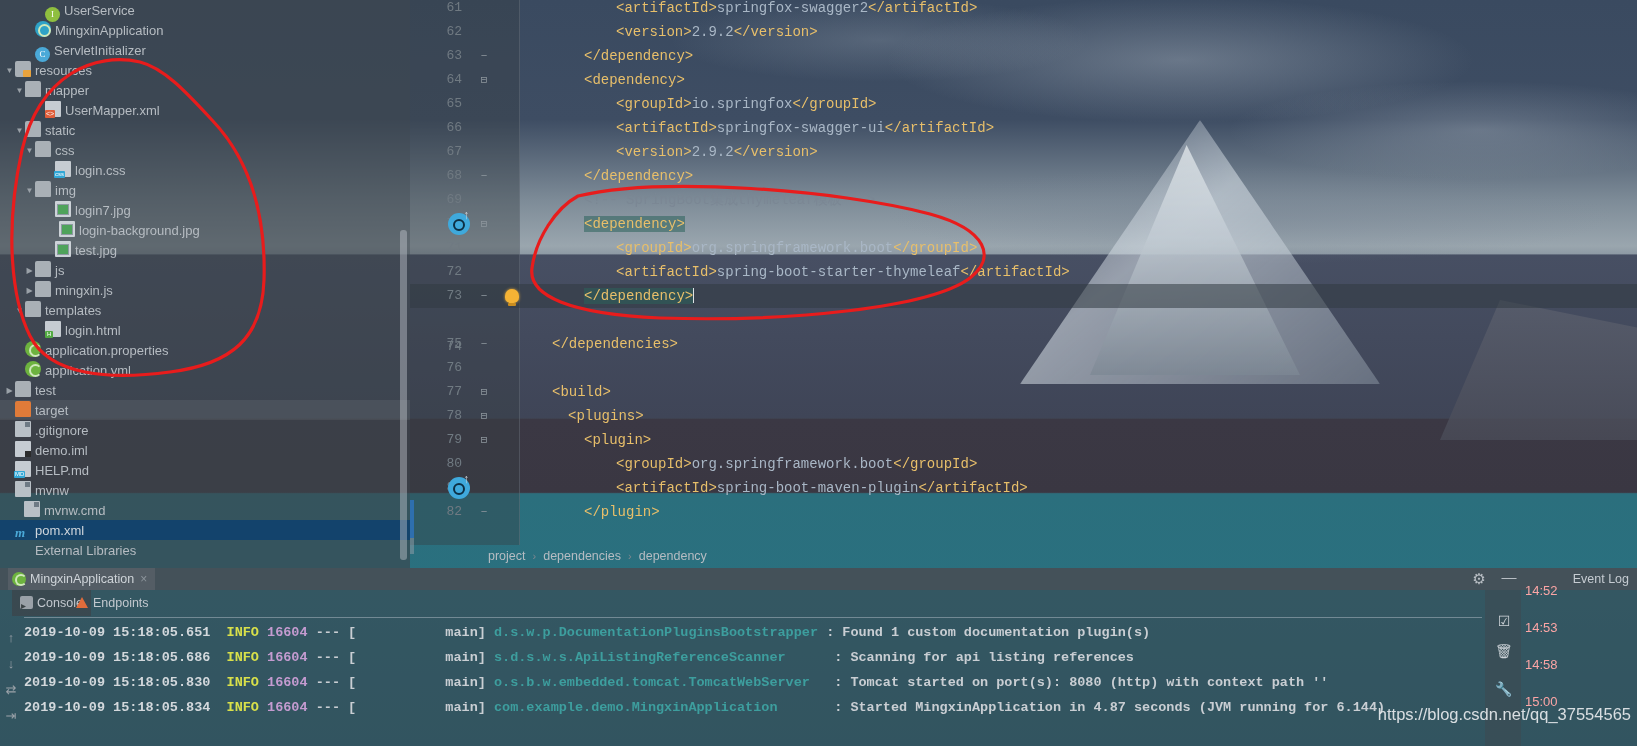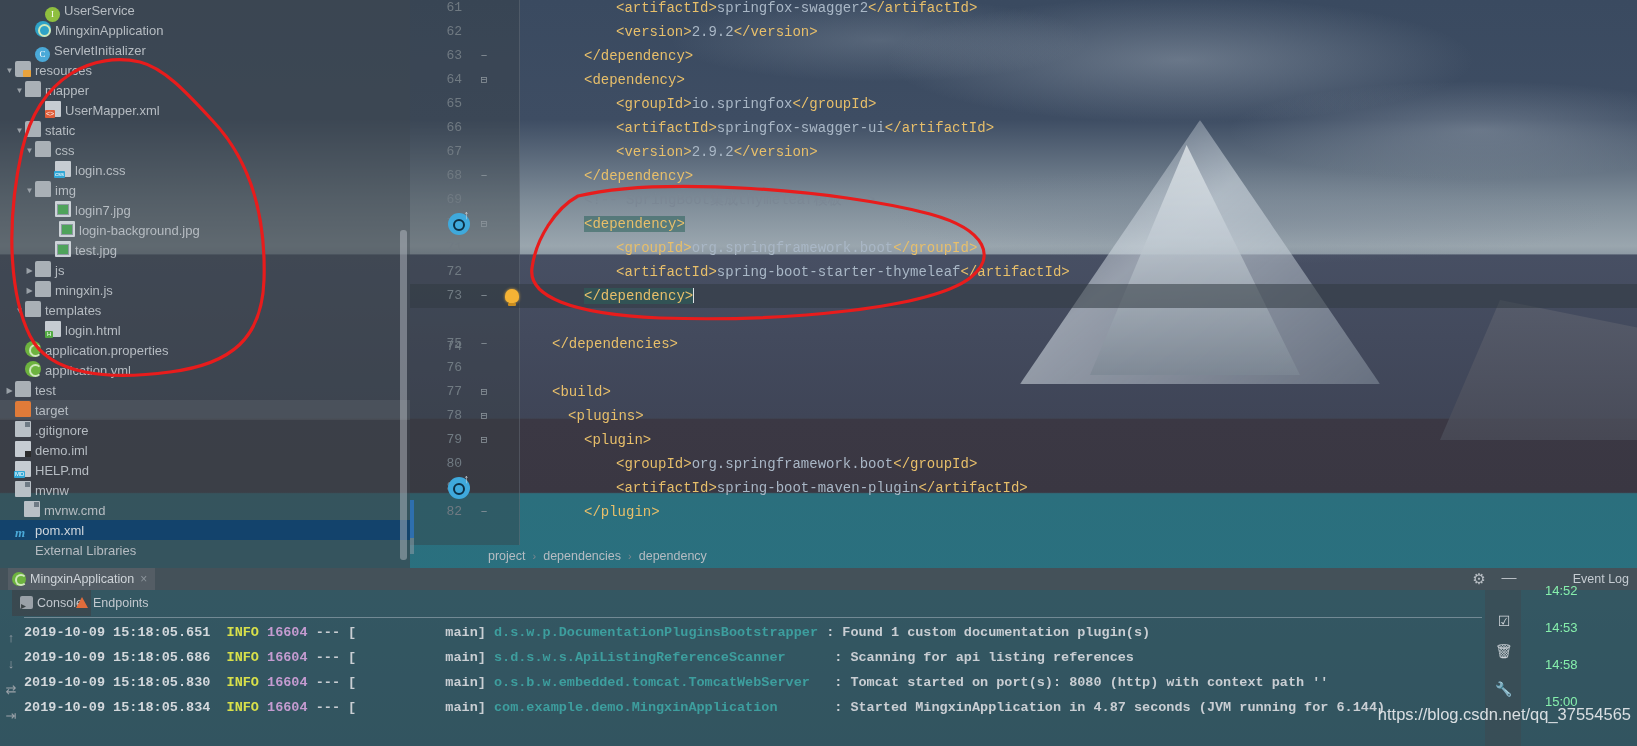--- a/index.html
+++ b/index.html
@@ -229,21 +229,21 @@
   .c-dash{ color:#c9ced3; }
   .c-thread{ color:#c9ced3; }
   .c-logger{ color:#3d9e9e; }
   .c-msg{ color:#c9ced3; }
 
   #eventlog-panel{
     position:absolute; right:0; top:22px; bottom:0; width:152px;
   }
   #el-toolbar{ position:absolute; left:0; top:0; width:36px; bottom:0; background:rgba(62,72,80,.55); }
   .el-ico{ position:absolute; left:10px; width:18px; height:18px; color:#cdd3d8; font-size:14px; text-align:center; line-height:18px;}
-  .el-entry{ position:absolute; left:60px; height:25px; line-height:25px; font-size:13px; color:#86efac; }
+  .el-entry{ position:absolute; left:40px; height:25px; line-height:25px; font-size:13px; color:#fca5a5; }
   .el-link{ position:absolute; left:106px; height:25px; line-height:25px; font-size:13px; color:#4a90d9; text-decoration:underline; }
 
   #watermark{
     position:absolute; right:6px; bottom:22px; z-index:8;
     font-size:16.5px; color:#e7eaed; opacity:.92;
     font-family:"Liberation Sans", sans-serif;
   }
 </style>
 </head>
 <body>

